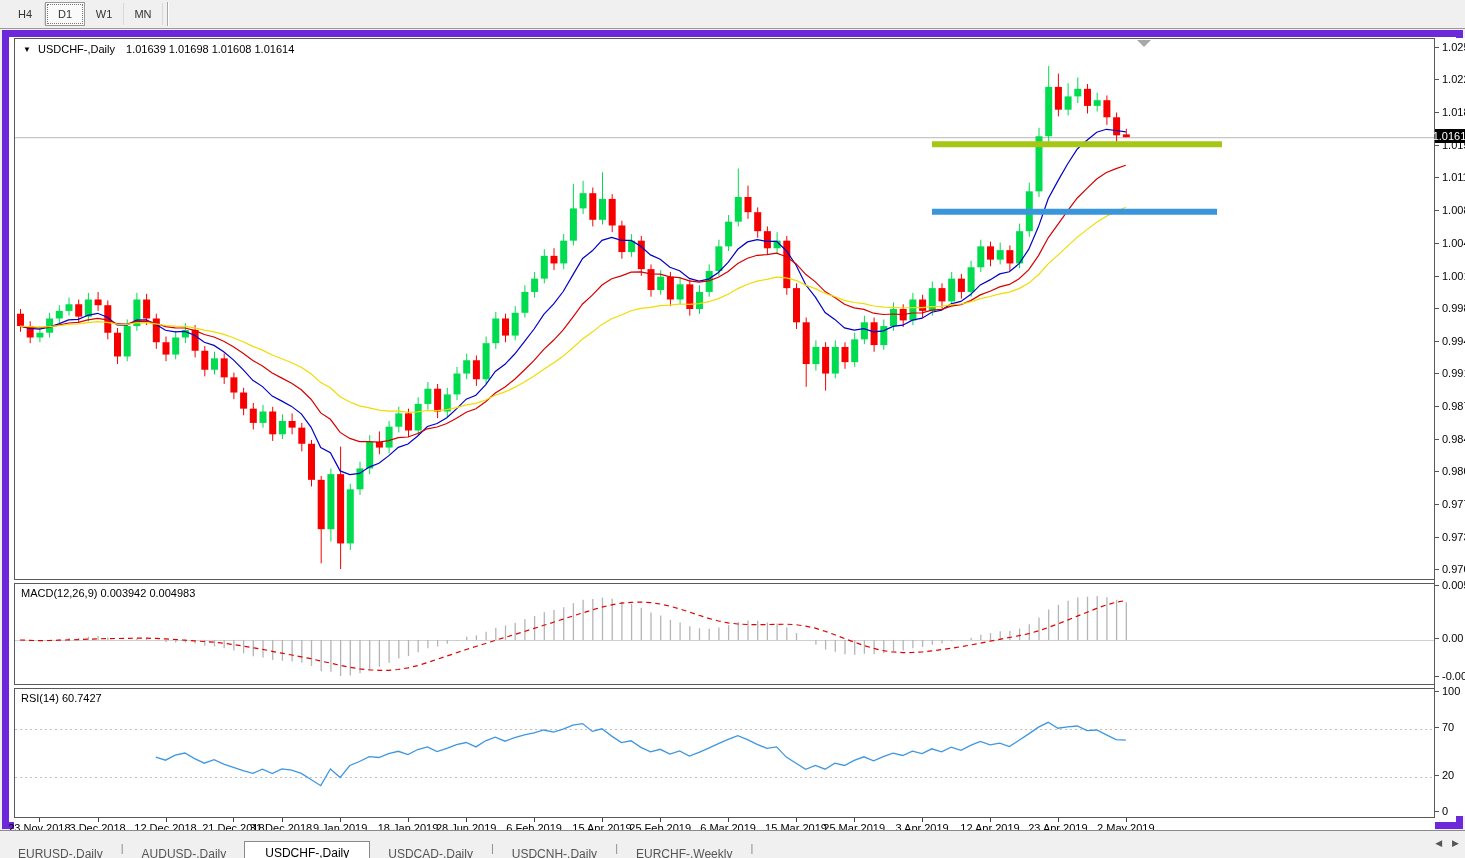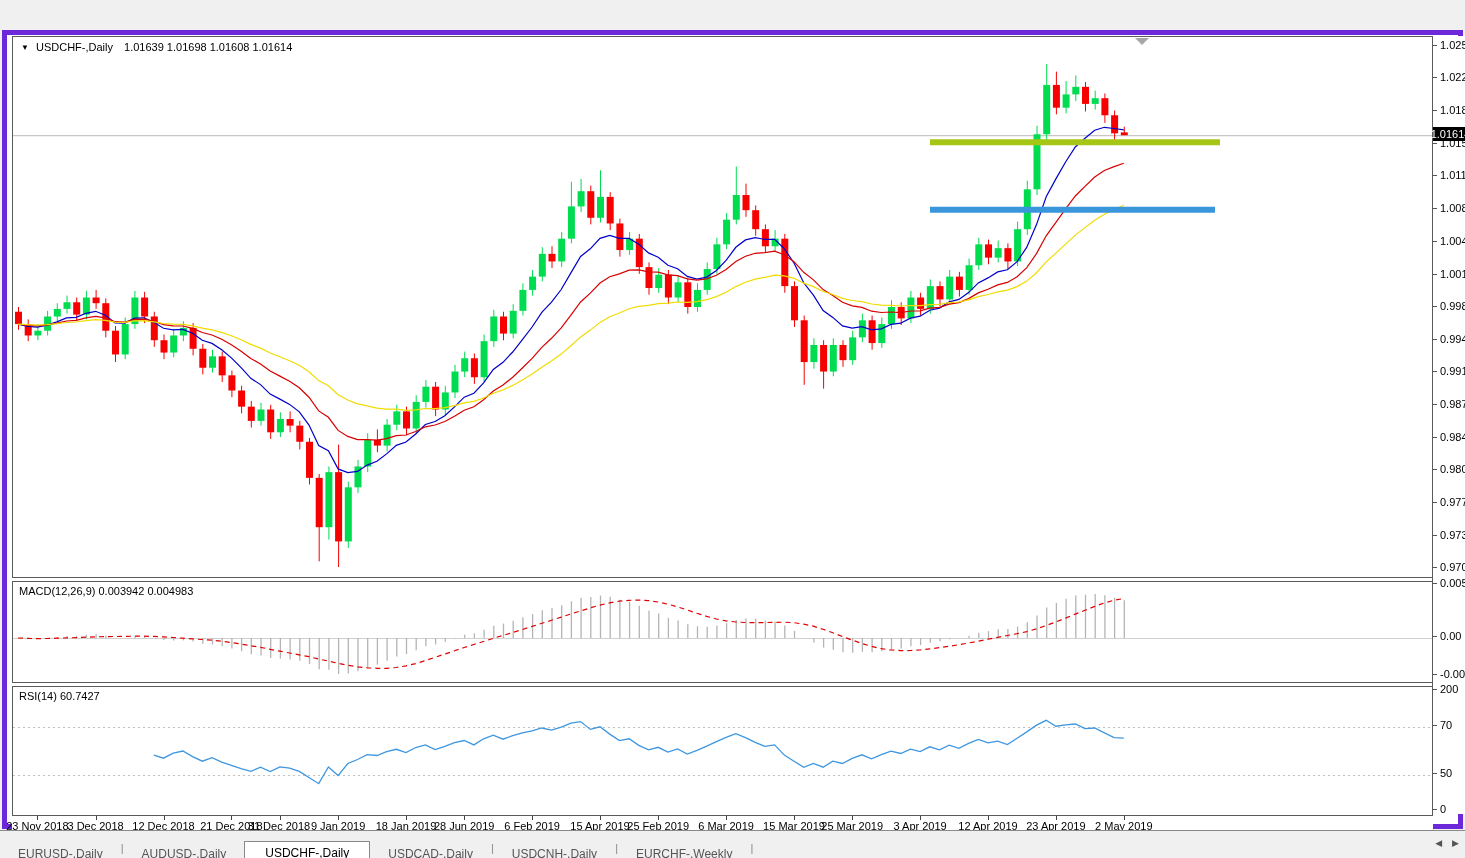--- a/index.html
+++ b/index.html
@@ -5,21 +5,21 @@
   html,body{margin:0;padding:0;background:#f0f0f0;font-family:"Liberation Sans",sans-serif;}
   #root{position:relative;width:1465px;height:858px;background:#f0f0f0;overflow:hidden;font-size:11px;color:#000;}
 
   
   #toolbar{position:absolute;left:0;top:0;width:1465px;height:29px;background:#f0f0f0;border-bottom:1px solid #9a9a9a;display:flex;align-items:center;padding-left:6px;box-sizing:border-box;}
   .tf-btn{min-width:30px;height:22px;display:flex;align-items:center;justify-content:center;color:#333;border-right:1px solid #d8d8d8;padding:0 4px;cursor:default;}
   .tf-btn.active{background:#fafafa;border:1px solid #9a9a9a;outline:1px dotted #777;outline-offset:-3px;}
   .tf-groove{width:0;height:24px;border-left:1px solid #a8a8a8;border-right:1px solid #ffffff;margin:0 4px;}
 
   
-  #chart-window{position:absolute;left:2px;top:30px;width:1461px;height:799px;background:#ffffff;border:5px solid #6d28d9;box-sizing:border-box;}
+  #chart-window{position:absolute;left:2px;top:30px;width:1461px;height:799px;background:#ffffff;border:7px solid #6d28d9;box-sizing:border-box;}
   .panel{position:absolute;left:5px;width:1419px;border:1px solid #5a5a5a;background:#fff;box-sizing:content-box;}
   #price-panel{top:1px;height:540px;}
   #macd-panel{top:546px;height:100px;}
   #rsi-panel{top:651px;height:128px;}
   .panel svg{display:block;}
   #chart-title{position:absolute;left:8px;top:4px;white-space:nowrap;z-index:5;}
   #chart-title .caret{font-size:8px;vertical-align:1px;margin-right:4px;}
   .ind-label{position:absolute;left:6px;top:3px;z-index:5;white-space:nowrap;}
   #shift-marker{position:absolute;left:1122px;top:1px;width:0;height:0;border-left:7px solid transparent;border-right:7px solid transparent;border-top:7px solid #a8a8a8;}
 
@@ -40,20 +40,27 @@
   .tab.active{background:#fff;border:1px solid #8a8a8a;border-bottom:1px solid #fff;color:#000;margin-bottom:-1px;padding:4px 20px 6px 20px;}
   .tab-sep{color:#888;align-self:center;padding-bottom:2px;}
   #tab-scroll{position:absolute;right:6px;top:836px;display:flex;gap:10px;}
   .scroll-arrow{color:#555;font-size:9px;cursor:default;line-height:14px;}
 </style>
 </head>
 <body>
 
 <div id="root">
 
+  <div id="toolbar">
+      <div class="tf-btn">H4</div>
+      <div class="tf-btn active">D1</div>
+      <div class="tf-btn">W1</div>
+      <div class="tf-btn">MN</div>
+      <div class="tf-groove"></div>
+    </div>
 
   <div id="chart-window">
 
     <div id="price-panel" class="panel">
       <div id="chart-title">
         <span class="caret">▼</span>
         <span>USDCHF-,Daily</span>
         <span style="margin-left:8px">1.01639 1.01698 1.01608 1.01614</span>
       </div>
       <div id="shift-marker"></div>
@@ -464,25 +471,25 @@
         <div class="ax-label" style="top: 492.736px;">0.97390</div>
         <div class="ax-tick" style="top: 498.736px;"></div>
         <div class="ax-label" style="top: 525.005px;">0.97050</div>
         <div class="ax-tick" style="top: 531.005px;"></div>
         <div class="ax-label" style="top: 541px;">0.00597</div>
         <div class="ax-tick" style="top: 547px;"></div>
         <div class="ax-label" style="top: 594px;">0.00</div>
         <div class="ax-tick" style="top: 600px;"></div>
         <div class="ax-label" style="top: 632px;">-0.004243</div>
         <div class="ax-tick" style="top: 638px;"></div>
-        <div class="ax-label" style="top: 647px;">200</div>
+        <div class="ax-label" style="top: 647px;">100</div>
         <div class="ax-tick" style="top: 653px;"></div>
         <div class="ax-label" style="top: 683px;">70</div>
         <div class="ax-tick" style="top: 689px;"></div>
-        <div class="ax-label" style="top: 731px;">50</div>
+        <div class="ax-label" style="top: 731px;">20</div>
         <div class="ax-tick" style="top: 737px;"></div>
         <div class="ax-label" style="top: 767px;">0</div>
         <div class="ax-tick" style="top: 773px;"></div>
       </div>
 
     <div id="date-row">
         <div class="d-tick" style="left: 25.4px;"></div>
         <div class="d-label" style="left: 25.4px;">23 Nov 2018</div>
         <div class="d-tick" style="left: 83.6px;"></div>
         <div class="d-label" style="left: 83.6px;">3 Dec 2018</div>

